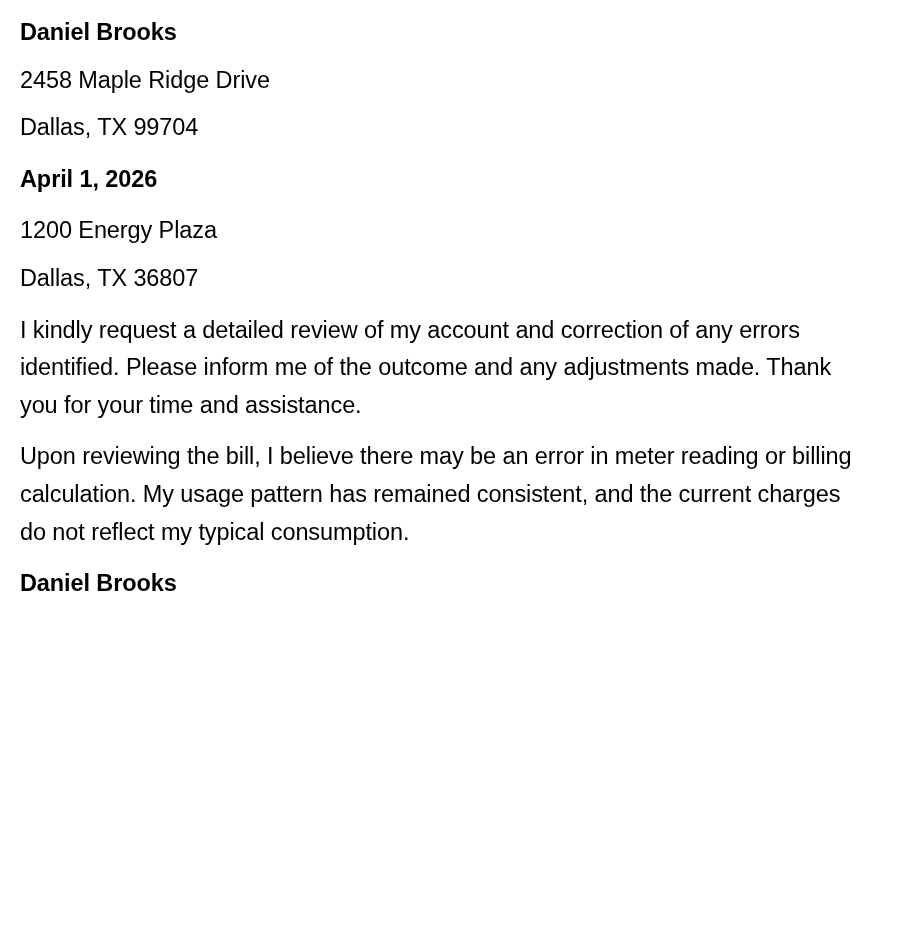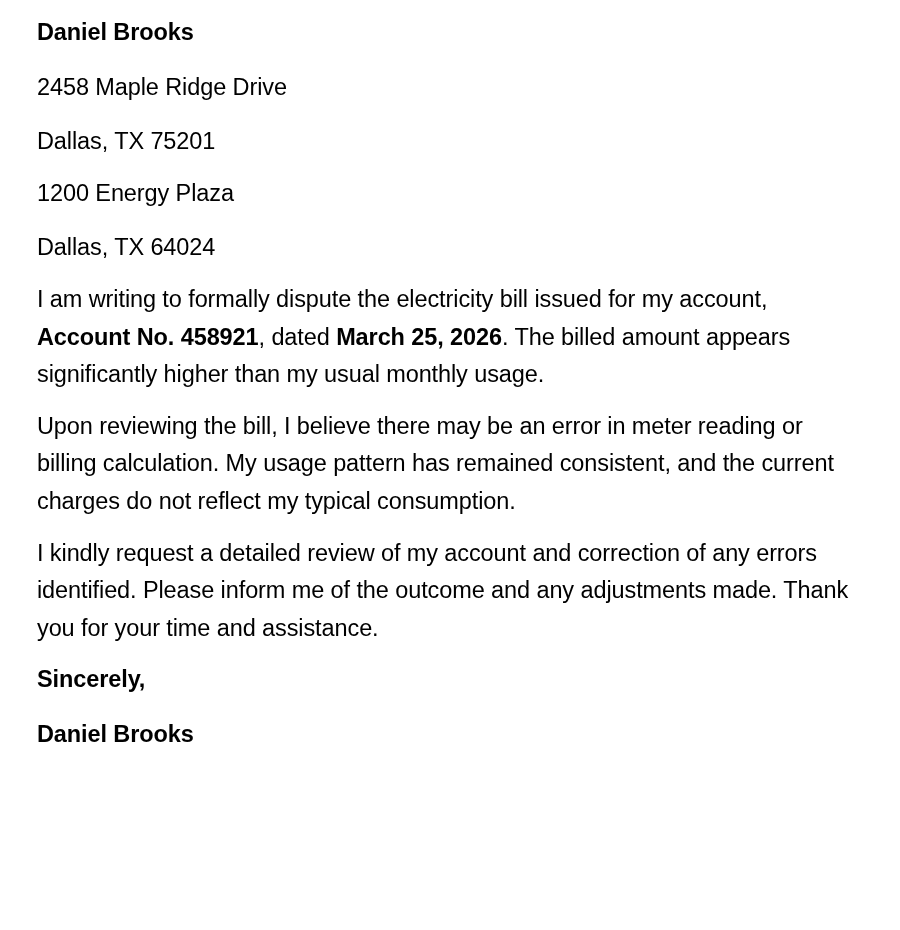--- a/index.html
+++ b/index.html
@@ -14,21 +14,21 @@
     overflow: hidden;
     font-family: "Liberation Sans", sans-serif;
     color: #000000;
     -webkit-font-smoothing: antialiased;
   }
 
   .page {
     box-sizing: border-box;
     width: 900px;
     height: 930px;
-    padding: 14px 34px 0 37px;
+    padding: 14px 34px 0 20px;
     background: #ffffff;
   }
 
   .block {
     margin: 0 0 14px 0;
   }
   .block:last-child {
     margin-bottom: 0;
   }
 
@@ -51,46 +51,47 @@
     max-width: 842px;
     margin: 0 0 14px 0;
   }
 
   .para b {
     font-weight: 700;
   }
 
   
   .group .line + .line {
-    margin-top: 17px;
+    margin-top: 10px;
   }
 </style>
 </head>
 <body>
 
 <div class="page">
 
   <div class="block group">
     <div class="line bold">Daniel Brooks</div>
     <div class="line">2458 Maple Ridge Drive</div>
-    <div class="line">Dallas, TX 75201</div>
+    <div class="line">Dallas, TX 99704</div>
   </div>
 
+  <div class="block">
+    <div class="line bold">April 1, 2026</div>
+  </div>
 
   <div class="block group">
     <div class="line">1200 Energy Plaza</div>
-    <div class="line">Dallas, TX 64024</div>
+    <div class="line">Dallas, TX 36807</div>
   </div>
 
 
 
-  <p class="para"><span>I am writing to formally dispute the electricity bill issued for my account, </span><b>Account No. 458921</b><span>, dated </span><b>March 25, 2026</b><span>. The billed amount appears significantly higher than my usual monthly usage.</span></p>
+
+  <p class="para">I kindly request a detailed review of my account and correction of any errors identified. Please inform me of the outcome and any adjustments made. Thank you for your time and assistance.</p>
 
   <p class="para">Upon reviewing the bill, I believe there may be an error in meter reading or billing calculation. My usage pattern has remained consistent, and the current charges do not reflect my typical consumption.</p>
 
-  <p class="para">I kindly request a detailed review of my account and correction of any errors identified. Please inform me of the outcome and any adjustments made. Thank you for your time and assistance.</p>
-
   <div class="block group">
-    <div class="line bold">Sincerely,</div>
     <div class="line bold">Daniel Brooks</div>
   </div>
 
 </div>
 
 </body></html>

